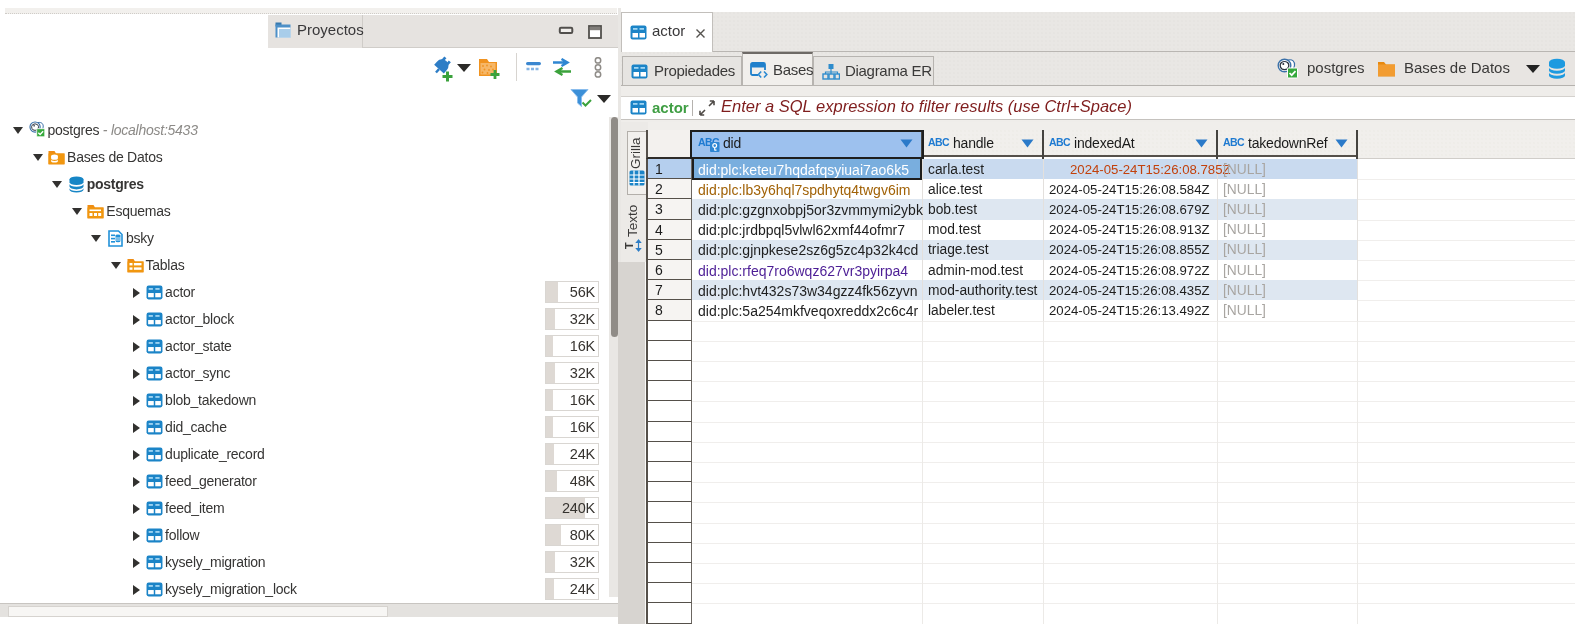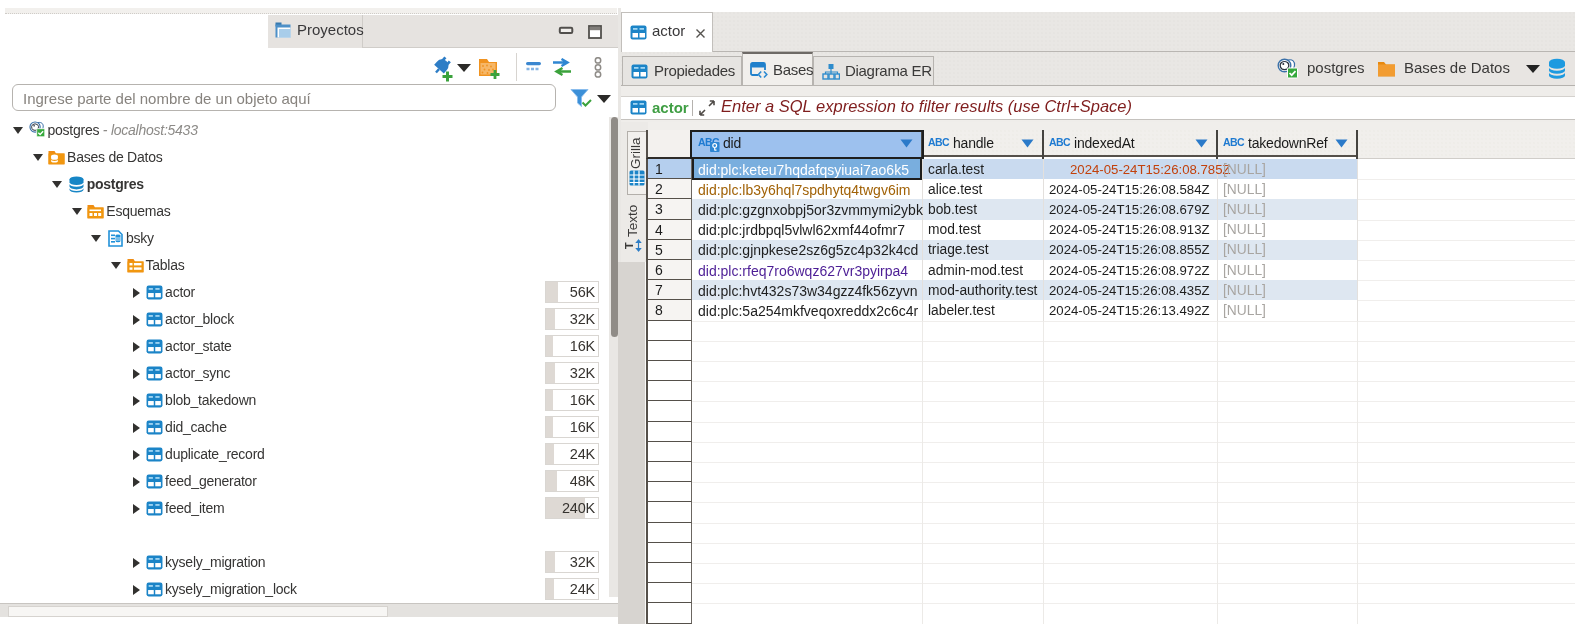--- a/index.html
+++ b/index.html
@@ -160,23 +160,20 @@
       </svg>
 
       <svg class="abs" style="left:592px;top:8px" width="12" height="22" viewBox="0 0 12 22">
         <g fill="none" stroke="#8f8c88" stroke-width="1.5">
           <circle cx="6" cy="3.4" r="2.7"></circle>
             <circle cx="6" cy="10.4" r="2.7"></circle>
             <circle cx="6" cy="17.4" r="2.7"></circle>
         </g>
       </svg>
     </div>
-    <div id="lt-filter">
-        <span>Ingrese parte del nombre de un objeto aquí</span>
-      </div>
 
     <svg class="abs" style="left:569px;top:88px" width="24" height="21" viewBox="0 0 24 21">
       <path d="M2 1.5 h17 l-6.5 7.5 v9.5 l-4 -3.5 v-6 z" fill="#3c90d8" stroke="#8abded" stroke-width="1"></path>
       <path d="M13.5 14.5 l3 3 l5.5 -5.5" stroke="#3ba23c" stroke-width="2" fill="none"></path>
     </svg>
     <div class="abs" style="left:597px;top:95px;width:0;height:0;border-left:7px solid transparent;border-right:7px solid transparent;border-top:8px solid #2b2a28"></div>
     <div id="tree">
 <div class="trow" style="top:0px">
           <div class="arrow arr-d" style="left:13px"></div>
           <svg class="ticon" style="left:28.5px;top:4px" width="21" height="21" viewBox="0 0 21 21">
@@ -384,20 +381,35 @@
  <rect x="0.5" y="0.5" width="15" height="13" rx="2" fill="#1b84c7"></rect>
  <rect x="2" y="7.5" width="5.3" height="4" fill="#fff"></rect>
  <rect x="8.7" y="7.5" width="5.3" height="4" fill="#fff"></rect>
  <rect x="2.5" y="2.8" width="4" height="1.7" fill="#9fd4f2"></rect>
  <rect x="8.8" y="2.8" width="4" height="1.7" fill="#9fd4f2"></rect>
           </svg>
           <span class="tlabel" style="left:165.1px">feed_item</span>
           <div class="badge">
             <div class="fill" style="width:39px"></div>
             <span class="bt">240K</span>
+          </div>
+        </div>
+<div class="trow" style="top:405px">
+          <div class="arrow arr-r" style="left:132.6px"></div>
+          <svg class="ticon" style="left:146.1px" width="16" height="14" viewBox="0 0 16 14">
+ <rect x="0.5" y="0.5" width="15" height="13" rx="2" fill="#1b84c7"></rect>
+ <rect x="2" y="7.5" width="5.3" height="4" fill="#fff"></rect>
+ <rect x="8.7" y="7.5" width="5.3" height="4" fill="#fff"></rect>
+ <rect x="2.5" y="2.8" width="4" height="1.7" fill="#9fd4f2"></rect>
+ <rect x="8.8" y="2.8" width="4" height="1.7" fill="#9fd4f2"></rect>
+          </svg>
+          <span class="tlabel" style="left:165.1px">follow</span>
+          <div class="badge">
+            <div class="fill" style="width:15px"></div>
+            <span class="bt">80K</span>
           </div>
         </div>
 <div class="trow" style="top:432px">
           <div class="arrow arr-r" style="left:132.6px"></div>
           <svg class="ticon" style="left:146.1px" width="16" height="14" viewBox="0 0 16 14">
  <rect x="0.5" y="0.5" width="15" height="13" rx="2" fill="#1b84c7"></rect>
  <rect x="2" y="7.5" width="5.3" height="4" fill="#fff"></rect>
  <rect x="8.7" y="7.5" width="5.3" height="4" fill="#fff"></rect>
  <rect x="2.5" y="2.8" width="4" height="1.7" fill="#9fd4f2"></rect>
  <rect x="8.8" y="2.8" width="4" height="1.7" fill="#9fd4f2"></rect>

